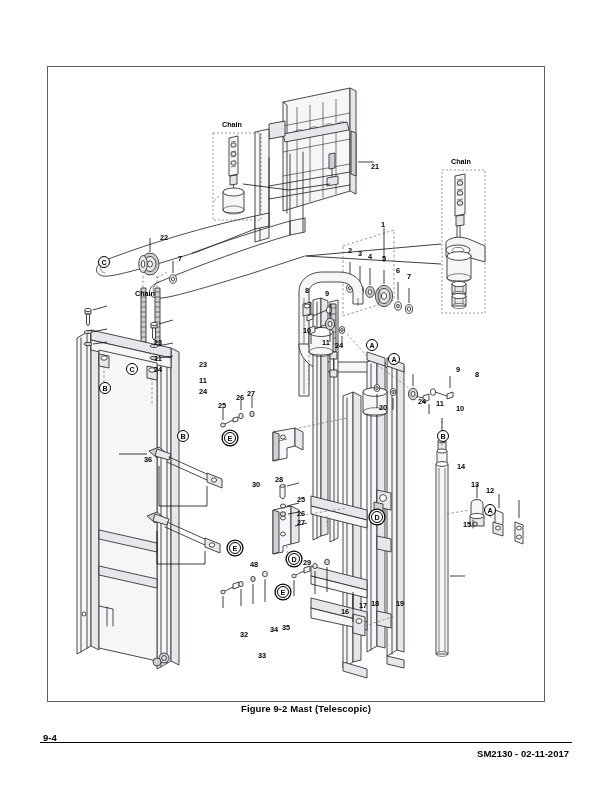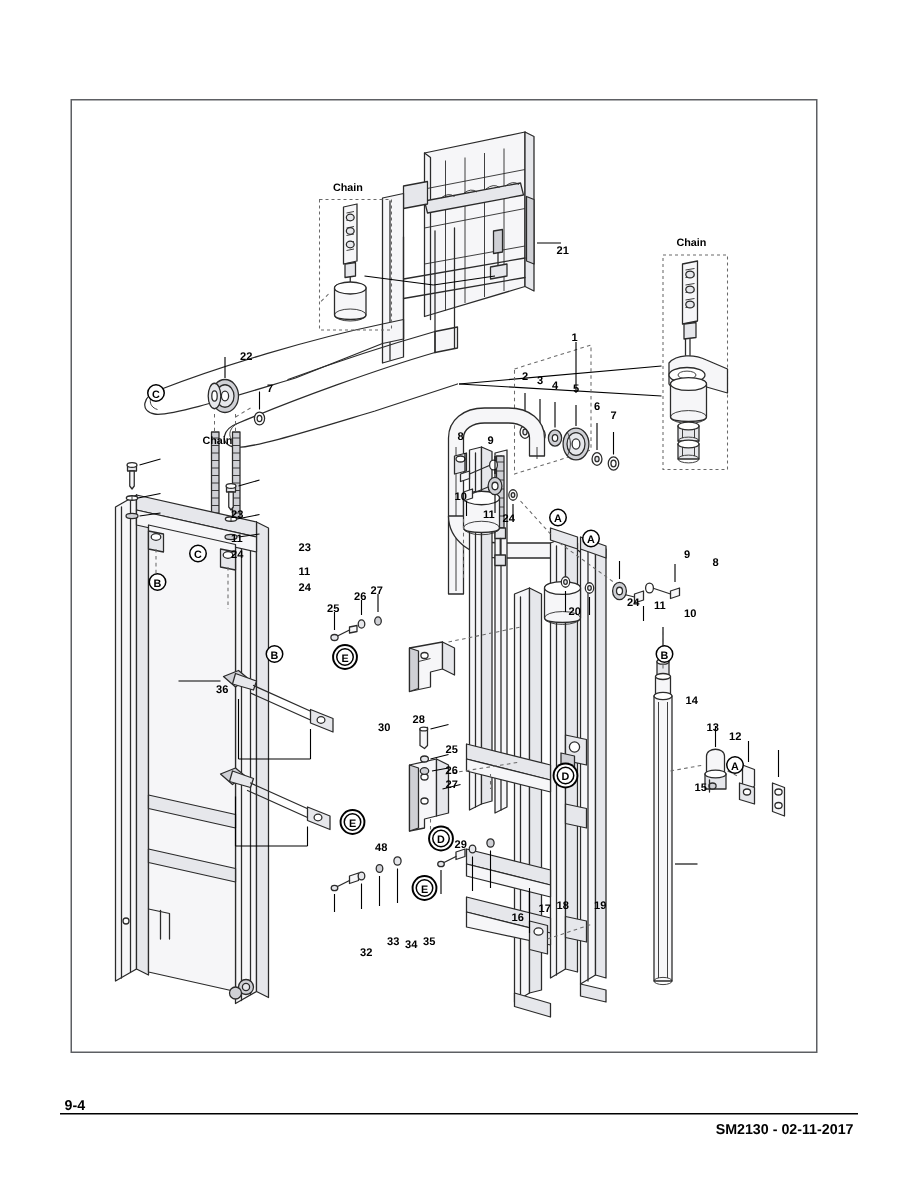--- a/index.html
+++ b/index.html
@@ -639,21 +639,21 @@
   <div class="lbl" style="left:275px;top:476px;">28</div>
   <div class="lbl" style="left:252px;top:481px;">30</div>
 
   <div class="lbl" style="left:297px;top:496px;">25</div>
   <div class="lbl" style="left:297px;top:510px;">26</div>
   <div class="lbl" style="left:297px;top:519px;">27</div>
   <div class="lbl" style="left:303px;top:531px;margin-top:28px;">29</div>
   <div class="lbl" style="left:250px;top:561px;">48</div>
 
   <div class="lbl" style="left:240px;top:631px;">32</div>
-  <div class="lbl" style="left:258px;top:624px;">33</div>
+  <div class="lbl" style="left:258px;top:652px;">33</div>
   <div class="lbl" style="left:270px;top:626px;">34</div>
   <div class="lbl" style="left:282px;top:624px;">35</div>
 
   <div class="lbl" style="left:341px;top:608px;">16</div>
   <div class="lbl" style="left:359px;top:602px;">17</div>
   <div class="lbl" style="left:371px;top:600px;">18</div>
   <div class="lbl" style="left:396px;top:600px;">19</div>
 
   <div class="lbl" style="left:486px;top:487px;">12</div>
   <div class="lbl" style="left:471px;top:481px;">13</div>
@@ -667,17 +667,18 @@
   <div class="reflet" style="left:437px;top:430px;">B</div>
   <div class="reflet" style="left:366px;top:339px;">A</div>
   <div class="reflet" style="left:388px;top:353px;">A</div>
   <div class="reflet" style="left:484px;top:504px;">A</div>
   <div class="reflet dbl" style="left:288px;top:553px;">D</div>
   <div class="reflet dbl" style="left:371px;top:511px;">D</div>
   <div class="reflet dbl" style="left:224px;top:432px;">E</div>
   <div class="reflet dbl" style="left:229px;top:542px;">E</div>
   <div class="reflet dbl" style="left:277px;top:586px;">E</div>
 
+  <div class="figcaption">Figure 9-2 Mast (Telescopic)</div>
   <div class="footrule"></div>
   <div class="footleft">9-4</div>
   <div class="footright">SM2130 - 02-11-2017</div>
 
 </div>
 
 </body></html>

